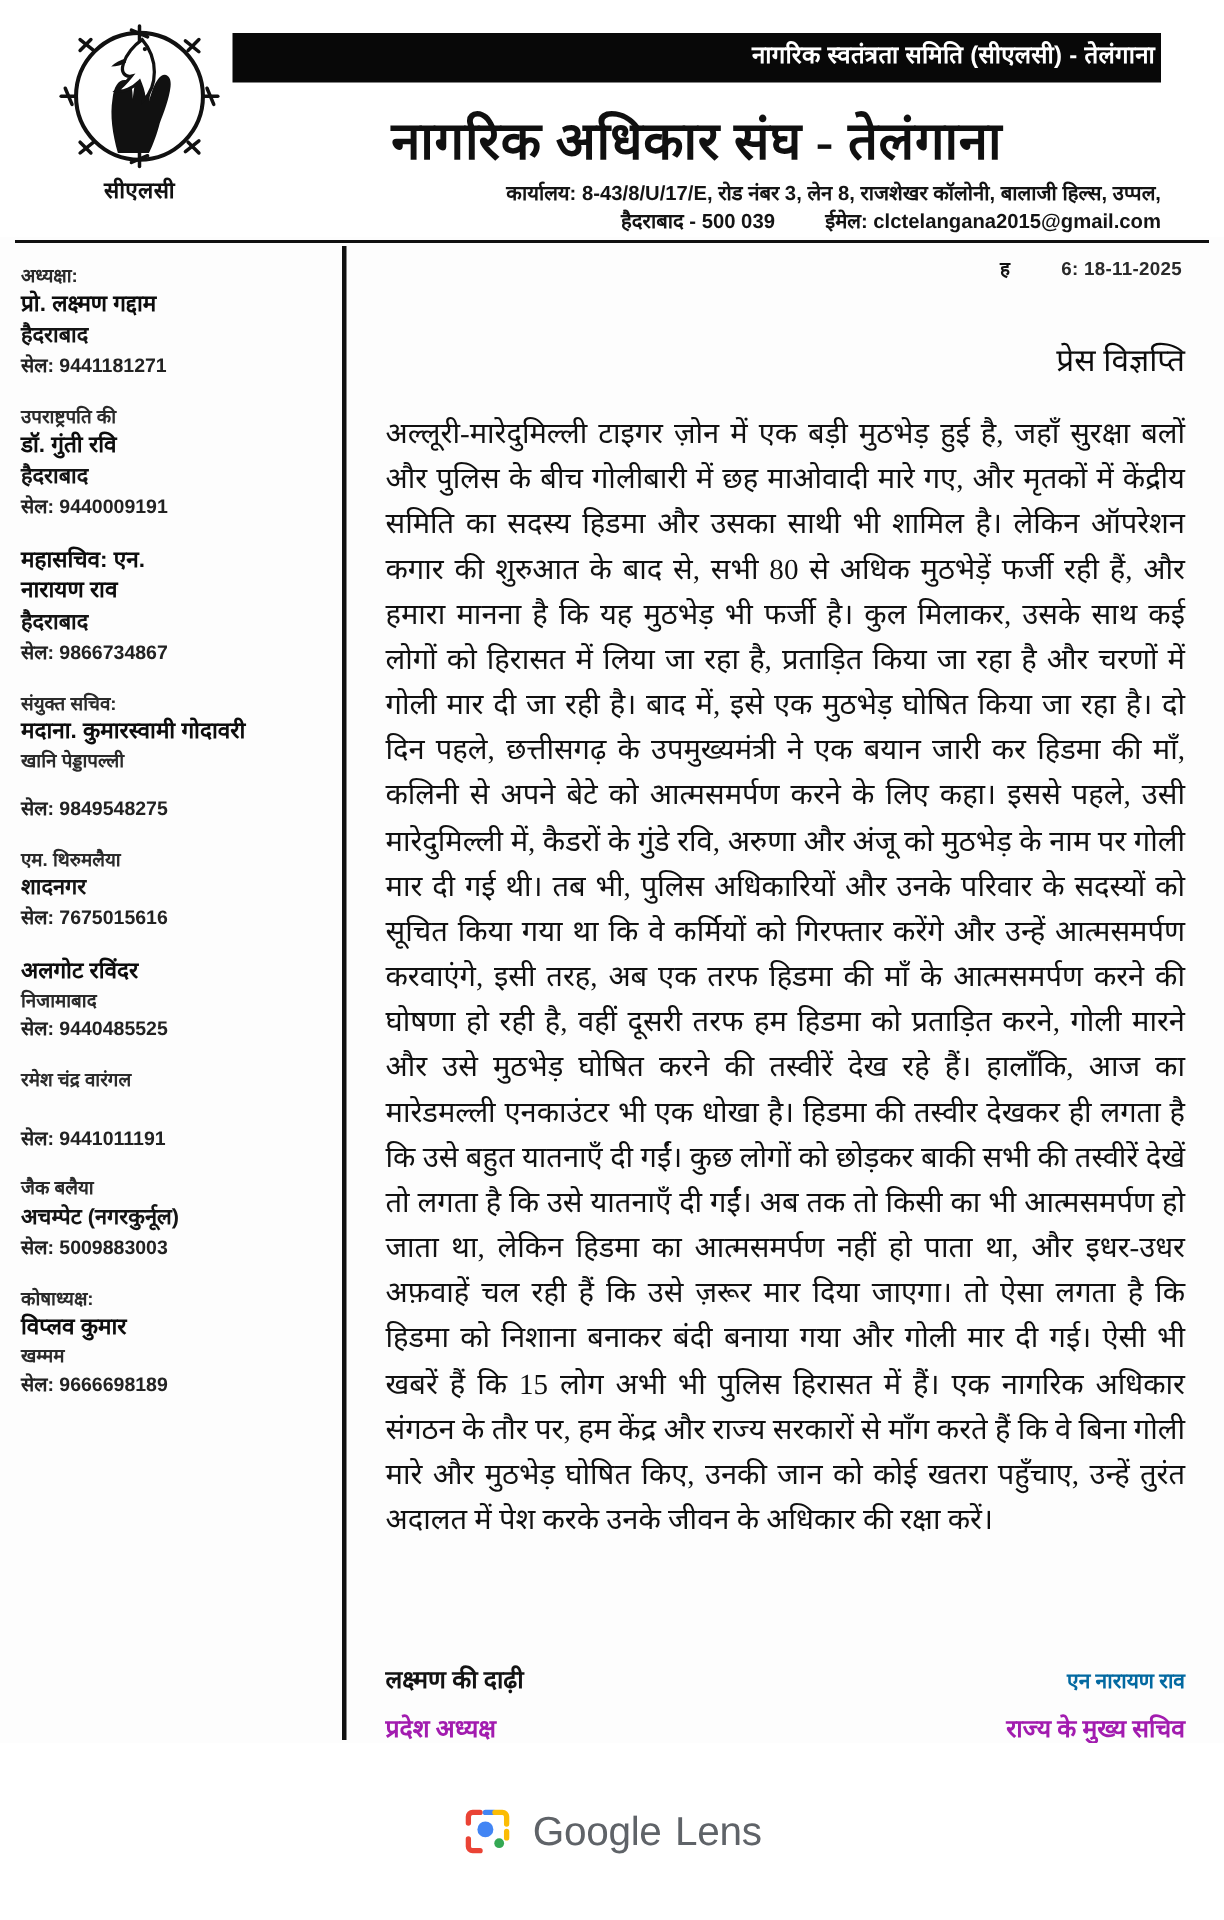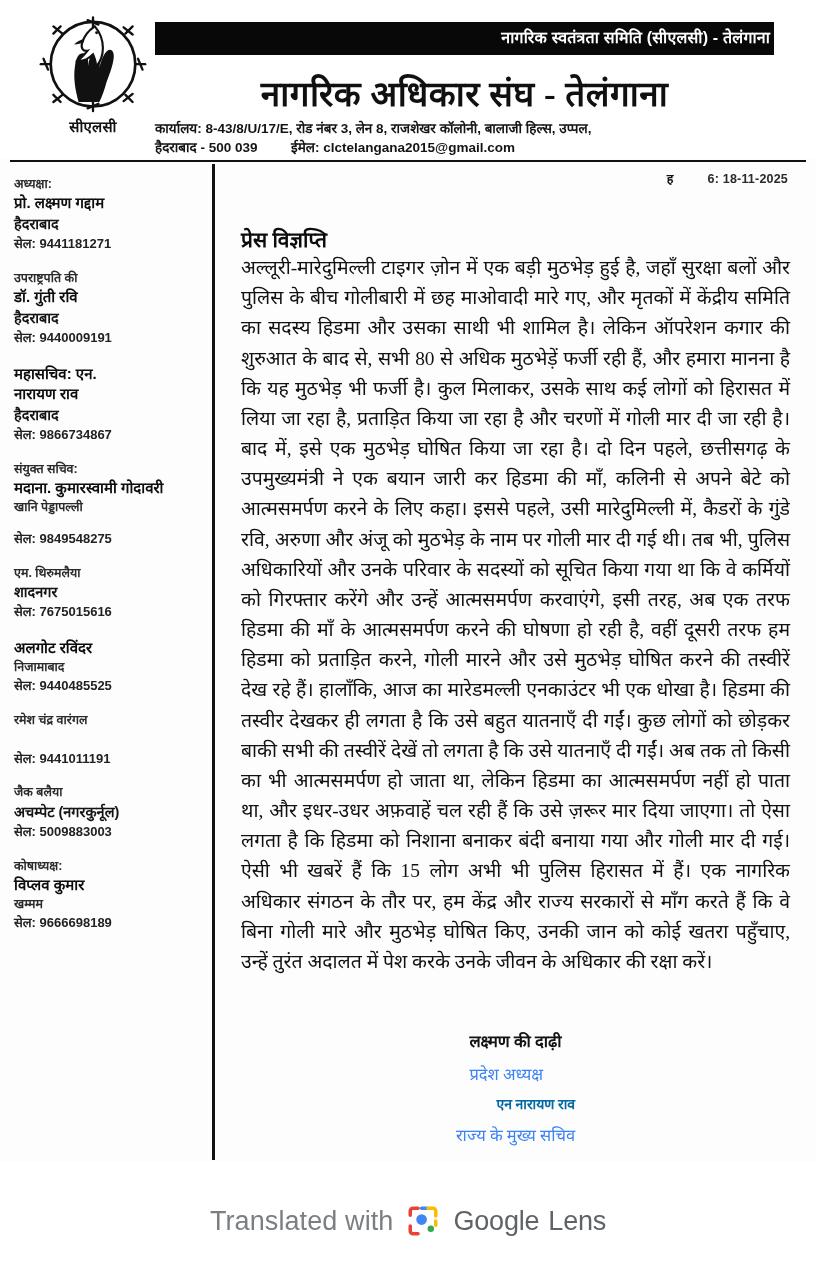--- a/index.html
+++ b/index.html
@@ -72,21 +72,21 @@
     text-align: center;
     font-size: 35px;
     font-weight: 700;
     color: #101010;
     letter-spacing: .5px;
     margin-top: 20px;
     line-height: 1.12;
     font-family: "Liberation Serif", "DejaVu Serif", serif;
   }
   .addr {
-    text-align: left;
+    text-align: right;
     font-size: 13.5px;
     color: #141414;
     line-height: 1.45;
     margin-top: 5px;
     font-weight: 600;
   }
   .addr .row2 {
     display: block;
   }
   .addr .gap {
@@ -107,21 +107,21 @@
   .content {
     position: absolute;
     top: 164px;
     left: 0;
     right: 0;
     bottom: 120px;
     display: flex;
   }
 
   .sidebar {
-    width: 212px;
+    width: 228px;
     flex: none;
     padding: 12px 10px 0 14px;
     box-sizing: border-box;
   }
   .divider {
     width: 3px;
     flex: none;
     background: #111;
     margin-right: 0px;
     height: 996px;
@@ -169,66 +169,66 @@
     padding-right: 2px;
     letter-spacing: .2px;
   }
   .datebar .glyph {
     margin-right: 34px;
     font-weight: 700;
     color: #111;
   }
 
   .doc-title {
-    text-align: left;
+    text-align: right;
     font-size: 21px;
-    font-weight: 700;
+    font-weight: 400;
     color: #0c0c0c;
     margin-top: 38px;
+    margin-bottom: 22px;
     font-family: "Liberation Serif", "DejaVu Serif", serif;
   }
 
   .body-text {
     font-size: 19.4px;
     line-height: 1.555;
     text-align: justify;
     text-justify: inter-word;
     color: #111;
     font-family: "Liberation Serif", "DejaVu Serif", serif;
     font-weight: 500;
     hyphens: none;
   }
 
   .signoff {
     display: flex;
     justify-content: space-between;
-    align-items: center;
-    margin-top: 48px;
+    align-items: flex-end;
+    margin-top: 74px;
     font-family: "Liberation Serif", "DejaVu Serif", serif;
-    flex-direction: column;
   }
   .sign-col {
     line-height: 2.0;
   }
   .sign-col.right {
     text-align: right;
   }
   .sign-name {
     font-size: 16.5px;
     color: #131313;
     font-weight: 600;
   }
   .sign-col.right .sign-name {
     font-size: 14px;
     color: #0369a1;
   }
   .sign-role {
     font-size: 16.5px;
-    color: #3b82f6;
-    font-weight: 400;
+    color: #a21caf;
+    font-weight: 700;
   }
 
   
   .lens-footer {
     position: absolute;
     left: 0;
     right: 0;
     bottom: 0;
     height: 118px;
     display: flex;
@@ -393,21 +393,20 @@
         </div>
         <div class="sign-col right">
           <div class="sign-name">एन नारायण राव</div>
           <div class="sign-role">राज्य के मुख्य सचिव</div>
         </div>
       </div>
     </div>
   </div>
 
   <div class="lens-footer">
-    <span class="lens-text">Translated with</span>
     <svg class="lens-icon" viewBox="0 0 48 48">
       <path d="M6 16 V10 A4 4 0 0 1 10 6 H17" fill="none" stroke="#EA4335" stroke-width="5" stroke-linecap="round"></path>
       <path d="M22 6 H30" fill="none" stroke="#4285F4" stroke-width="5" stroke-linecap="round"></path>
       <path d="M31 6 H38 A4 4 0 0 1 42 10 V17" fill="none" stroke="#FBBC05" stroke-width="5" stroke-linecap="round"></path>
       <path d="M42 24 V30" fill="none" stroke="#FBBC05" stroke-width="5" stroke-linecap="round"></path>
       <path d="M6 31 V38 A4 4 0 0 0 10 42 H17" fill="none" stroke="#EA4335" stroke-width="5" stroke-linecap="round"></path>
       <circle cx="22" cy="22" r="7.5" fill="#4285F4"></circle>
       <circle cx="35" cy="35" r="4.6" fill="#34A853"></circle>
     </svg>
     <span class="lens-google"><span class="word">Google</span><span class="lens-word">Lens</span></span>

